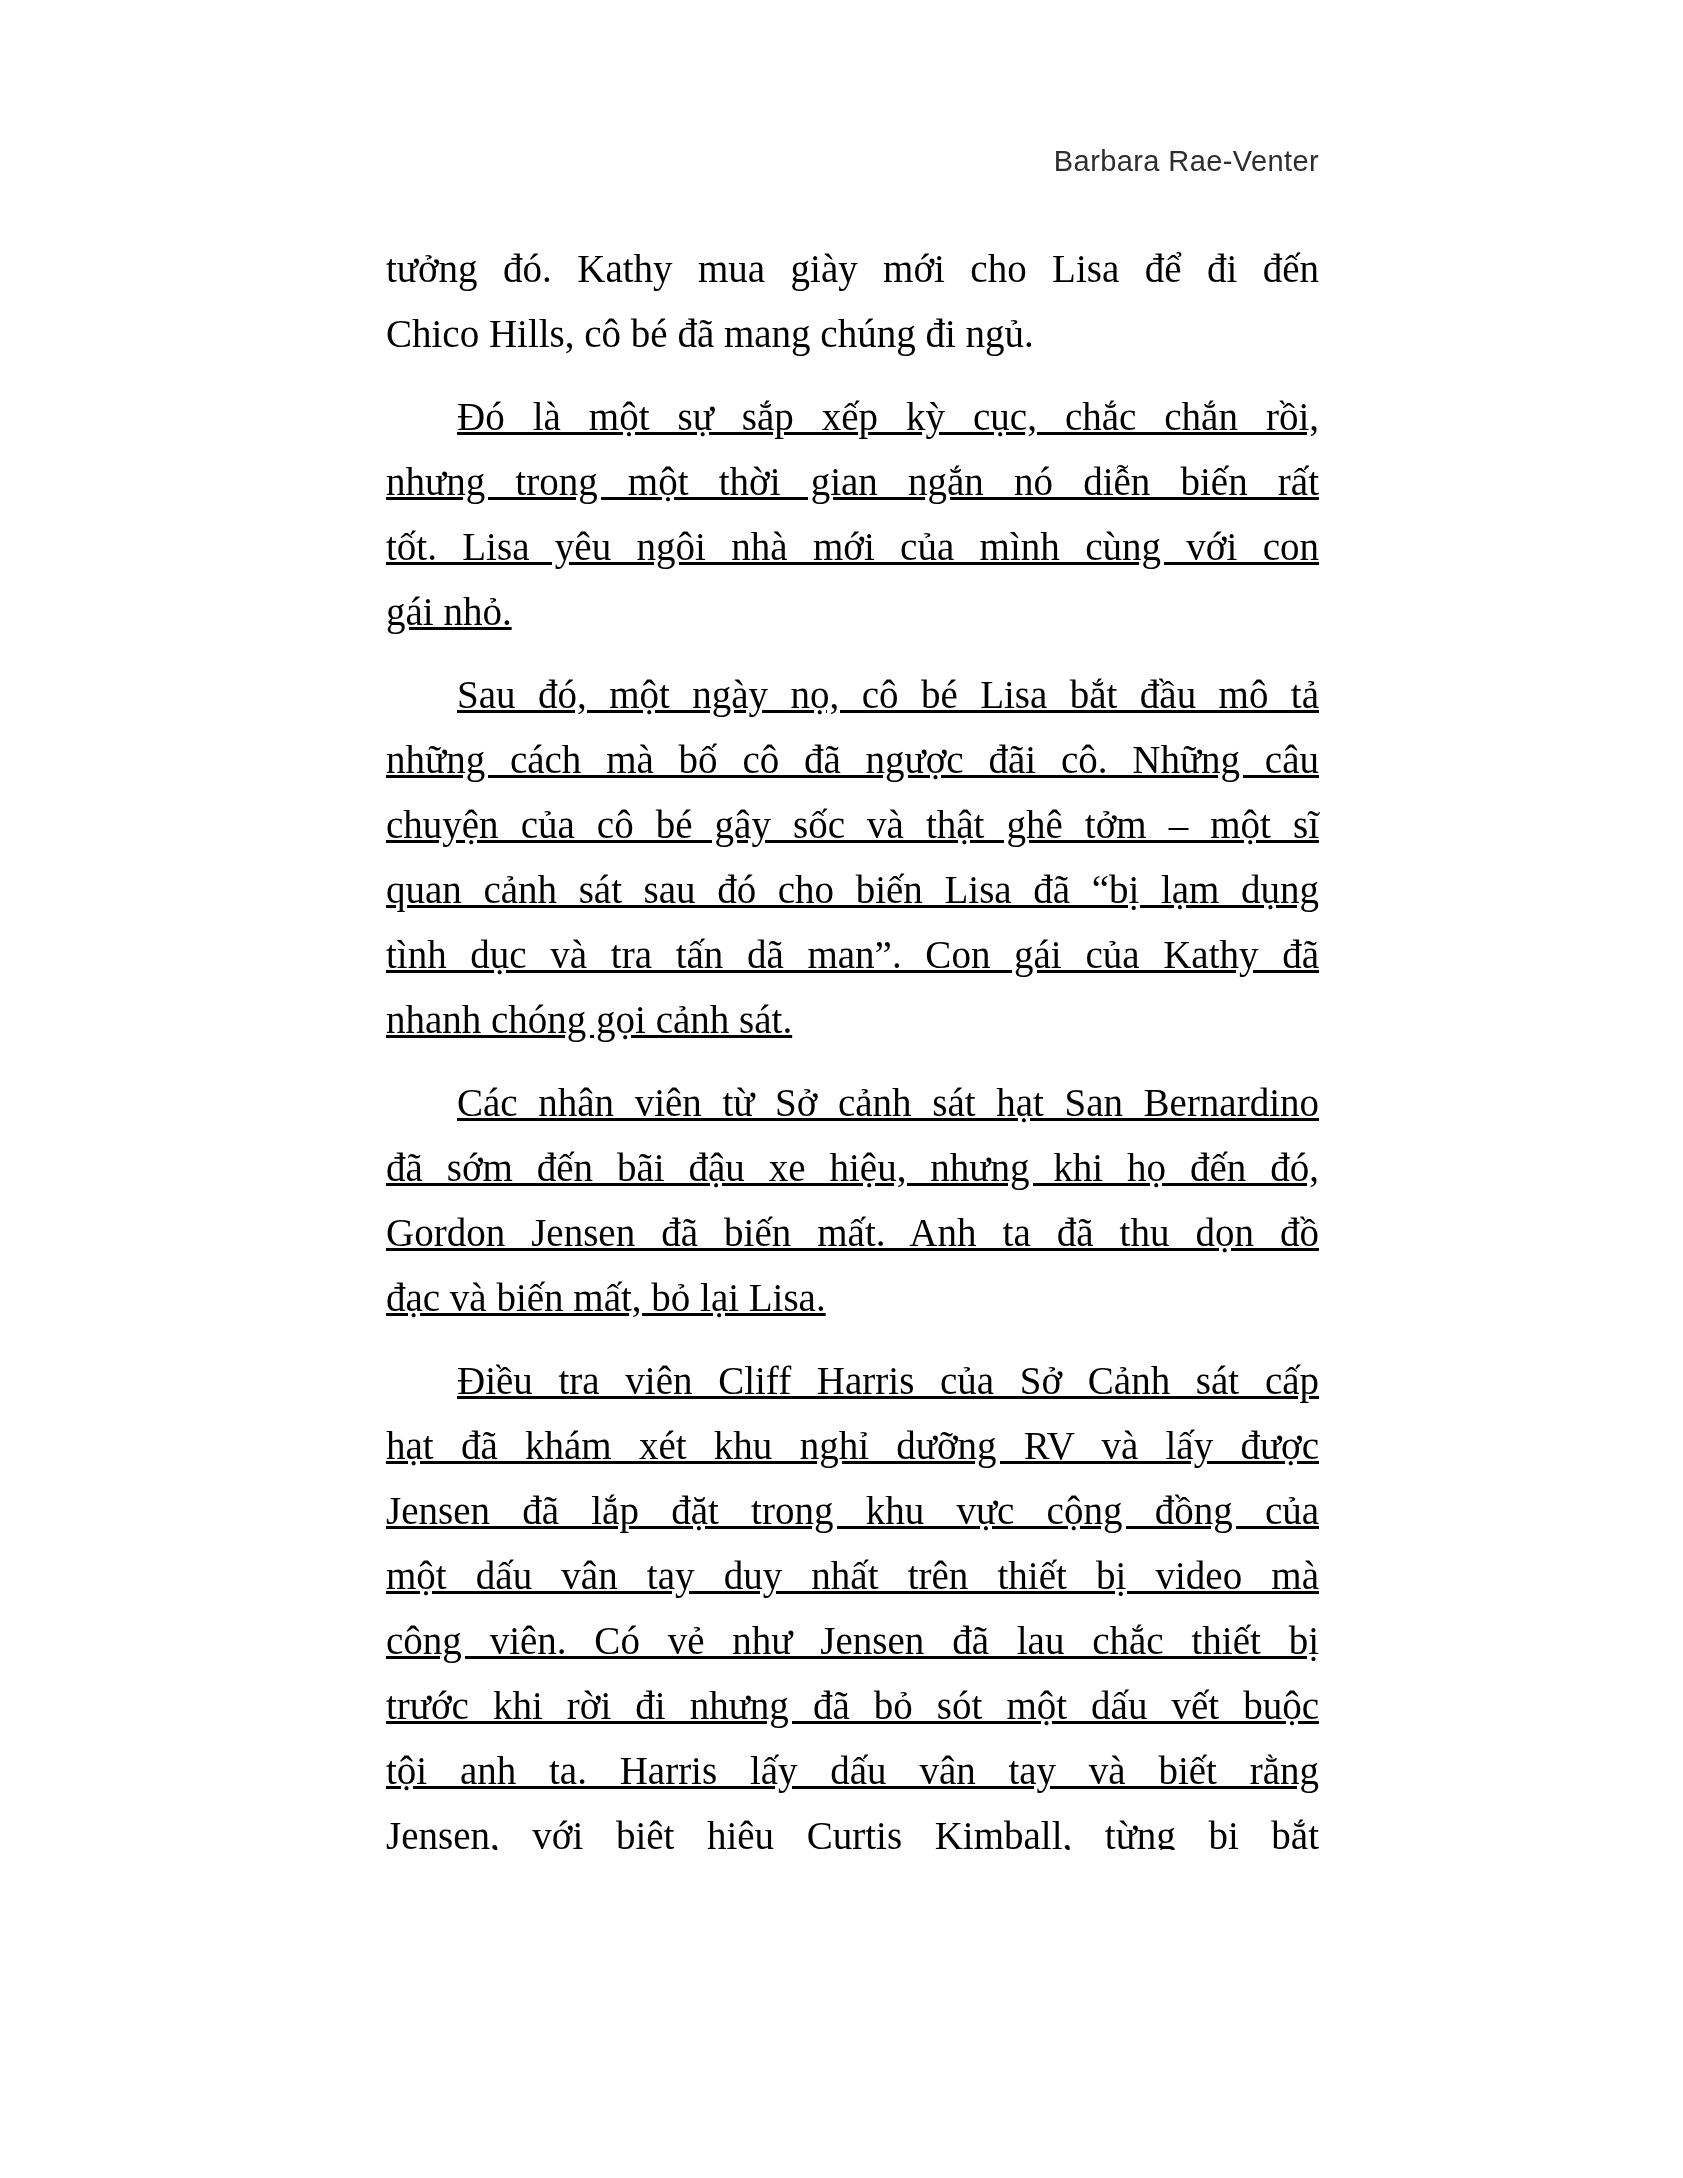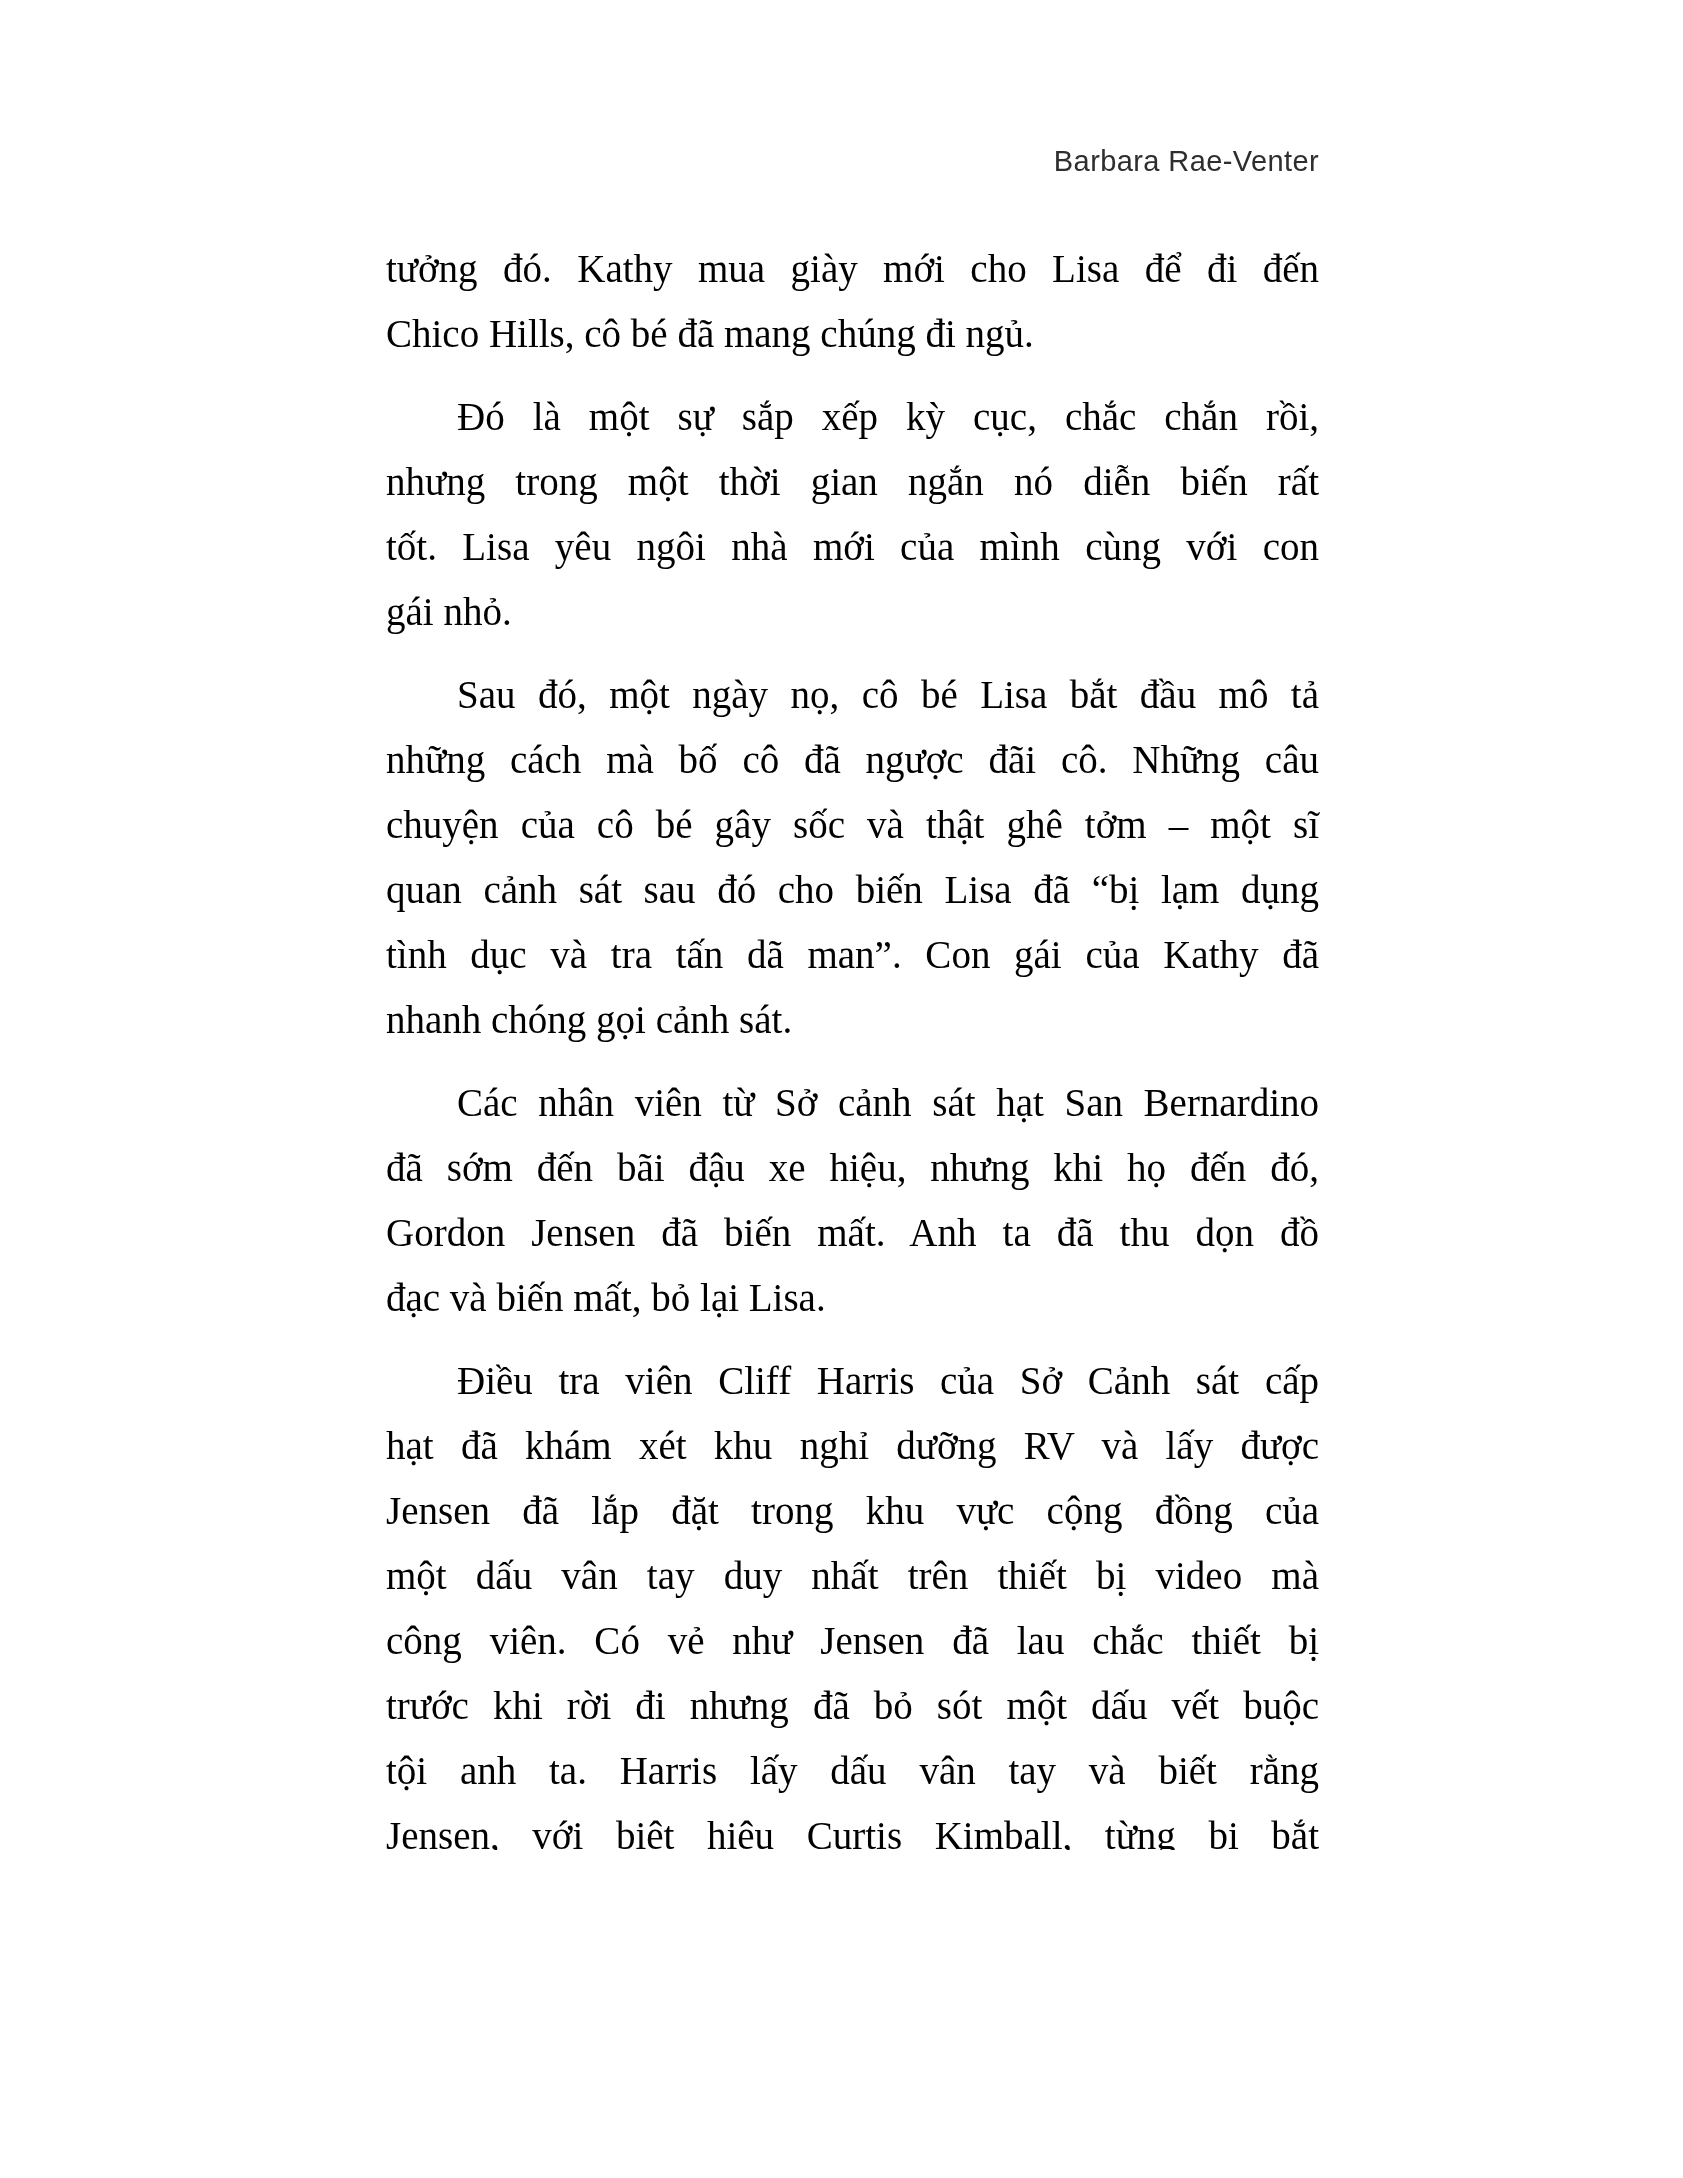--- a/index.html
+++ b/index.html
@@ -23,21 +23,21 @@
   .body-text {
     position: absolute;
     top: 236px;
     left: 386px;
     width: 933px;
     font-family: "Liberation Serif", "DejaVu Serif", serif;
     font-size: 39px;
     line-height: 65px;
     color: #000000;
   }
-  .paragraph + .paragraph { margin-top: 18px; }
+  .paragraph + .paragraph { margin-top: 18px; text-decoration: underline; }
   .line {
     text-align: justify;
     text-align-last: justify;
   }
   .line.last { text-align-last: left; }
   .line.indent { text-indent: 71px; }
   .page-number {
     position: absolute;
     top: 1976px;
     right: 366px;

